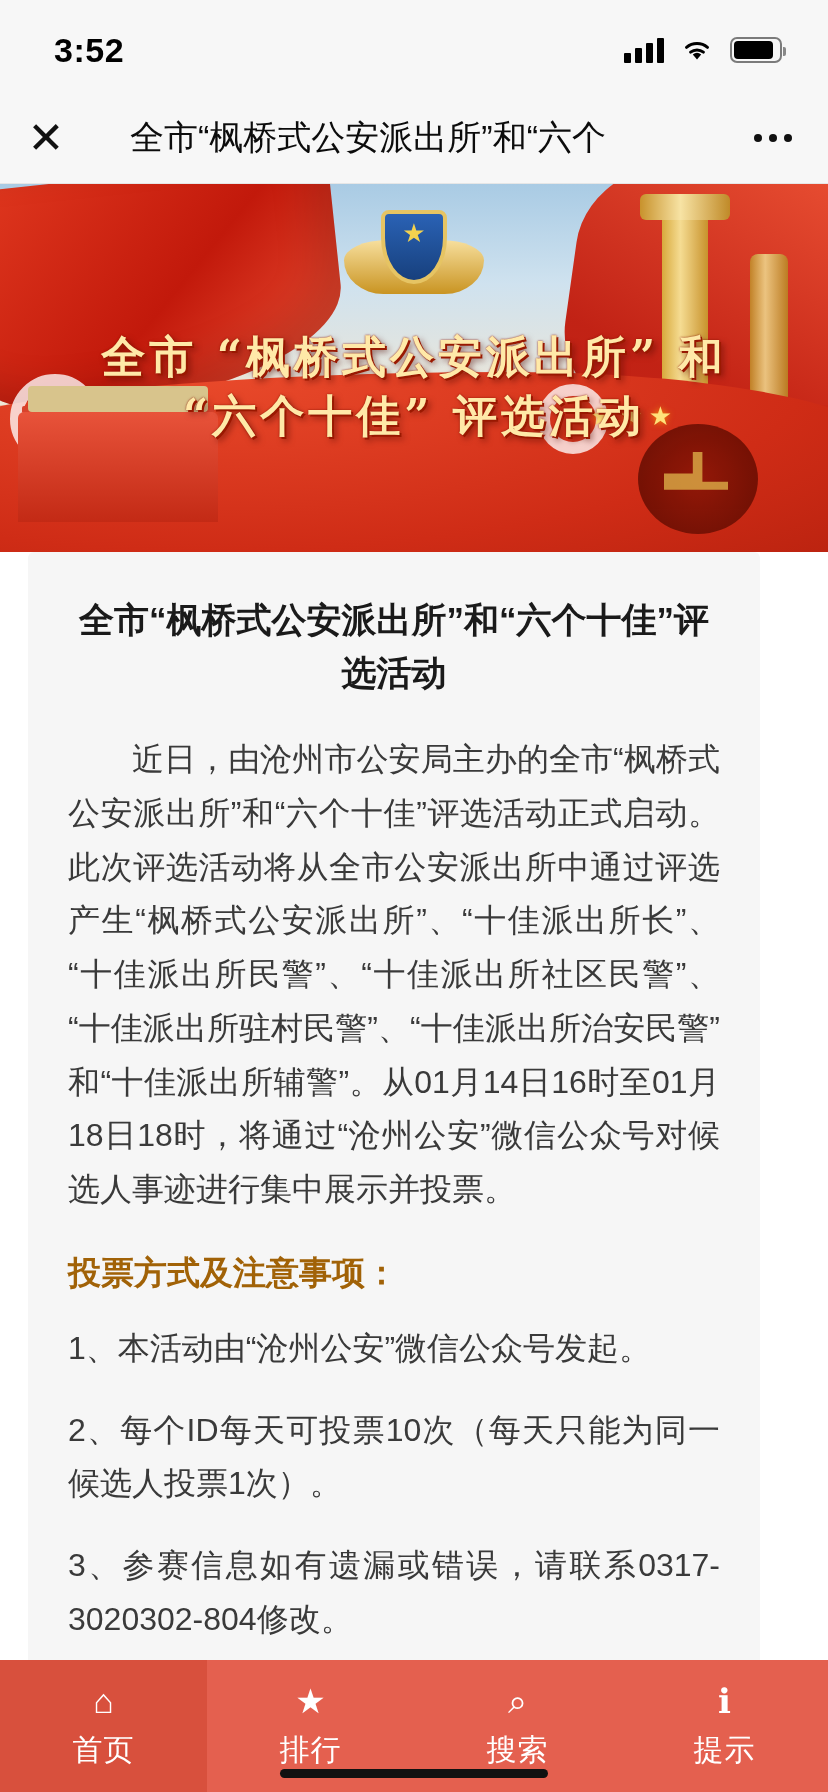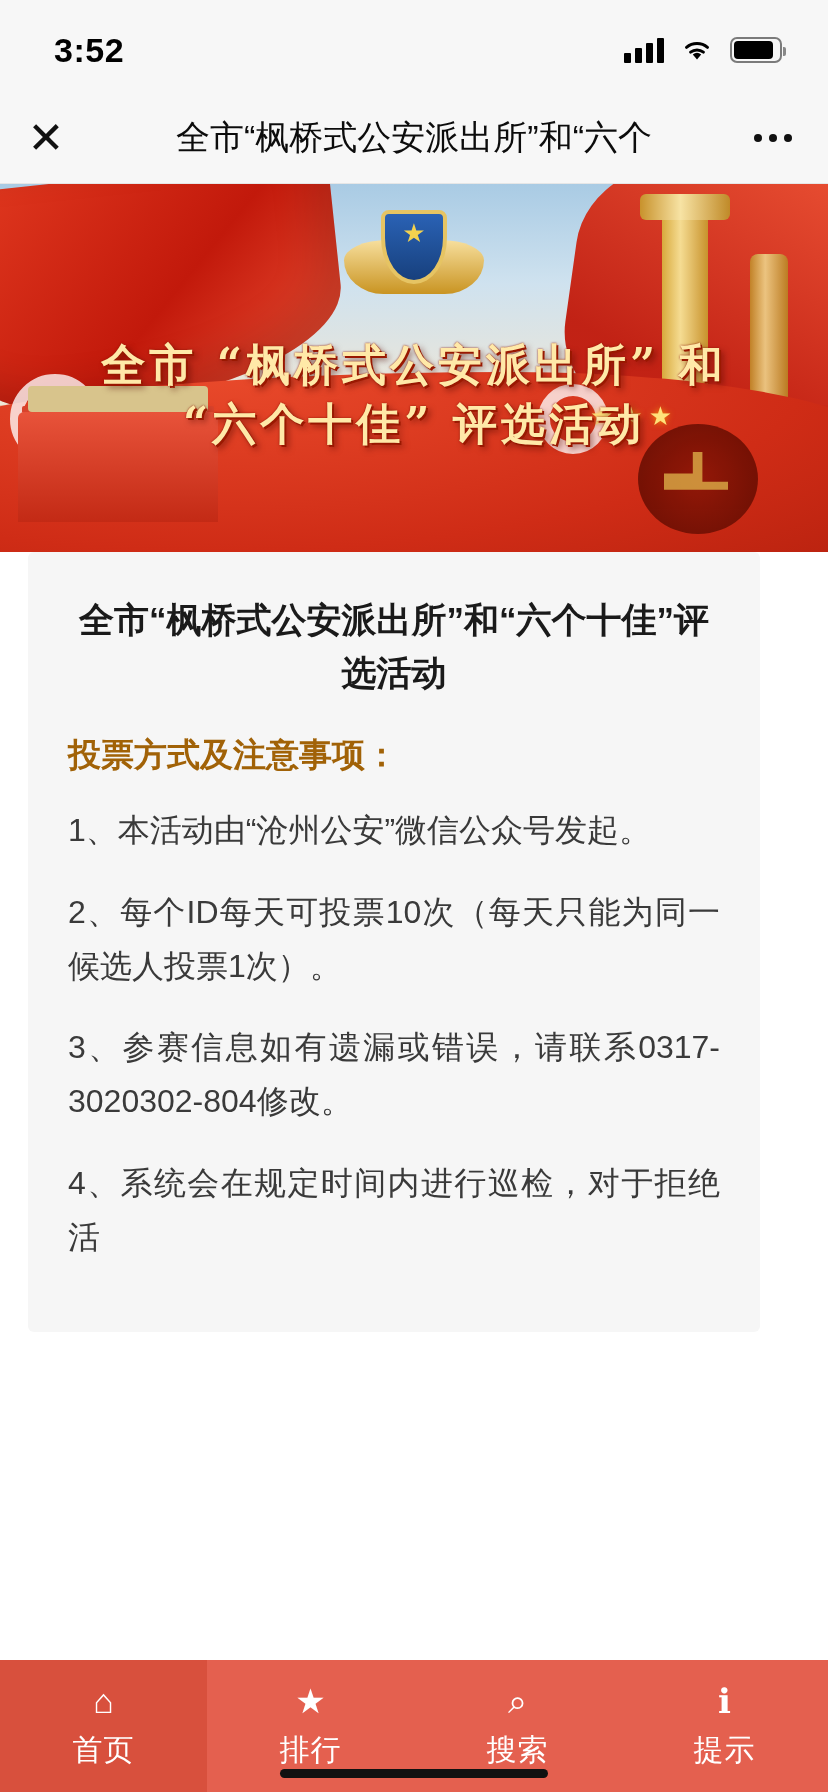--- a/index.html
+++ b/index.html
@@ -71,21 +71,21 @@
   }
   .nav-close {
     width: 92px; height: 92px;
     display: flex; align-items: center; justify-content: center;
     font-size: 44px; color: #111; font-weight: 300;
     line-height: 1;
   }
   .nav-title {
     position: absolute;
     left: 130px; right: 130px;
-    text-align: center;
+    text-align: left;
     font-size: 34px;
     color: #0c0c0c;
     font-weight: 500;
     white-space: nowrap;
     overflow: hidden;
   }
   .nav-more {
     position: absolute;
     right: 0; top: 0;
     width: 110px; height: 92px;
@@ -180,21 +180,21 @@
     width: 66px; height: 74px;
     background: linear-gradient(180deg, #2a62b5, #17407d);
     border: 4px solid #e6c463;
     border-radius: 8px 8px 50% 50% / 8px 8px 62% 62%;
   }
   .banner .emblem .star {
     position: absolute; left: 50%; top: 12px; transform: translateX(-50%);
     color: #f3d24f; font-size: 26px;
   }
   .banner .title-zone {
-    position: absolute; left: 0; right: 0; top: 152px;
+    position: absolute; left: 0; right: 0; top: 144px;
     text-align: center;
     z-index: 5;
   }
   .banner .t1, .banner .t2 {
     font-family: "DejaVu Serif", "Liberation Serif", serif;
     font-weight: bold;
     color: #ffe9a8;
     letter-spacing: 4px;
     text-shadow:
       0 0 2px #8c1300,
@@ -358,20 +358,21 @@
     <div class="stars-right">★★★</div>
     <div class="title-zone">
       <div class="t1">全市 “枫桥式公安派出所” 和</div>
       <div class="t2">“六个十佳” 评选活动</div>
     </div>
   </div>
 
   <div class="content">
     <div class="card">
       <div class="art-title">全市“枫桥式公安派出所”和“六个十佳”评选活动</div>
+      <div class="para indent">近日，由沧州市公安局主办的全市“枫桥式公安派出所”和“六个十佳”评选活动正式启动。此次评选活动将从全市公安派出所中通过评选产生“枫桥式公安派出所”、“十佳派出所长”、“十佳派出所民警”、“十佳派出所社区民警”、“十佳派出所驻村民警”、“十佳派出所治安民警”和“十佳派出所辅警”。从01月14日16时至01月18日18时，将通过“沧州公安”微信公众号对候选人事迹进行集中展示并投票。</div>
       <div class="section-head">投票方式及注意事项：</div>
       <div class="para">1、本活动由“沧州公安”微信公众号发起。</div>
       <div class="para">2、每个ID每天可投票10次（每天只能为同一候选人投票1次）。</div>
       <div class="para">3、参赛信息如有遗漏或错误，请联系0317-3020302-804修改。</div>
       <div class="para">4、系统会在规定时间内进行巡检，对于拒绝活</div>
     </div>
   </div>
 
   <div class="tabbar">
     <div class="tab active">

